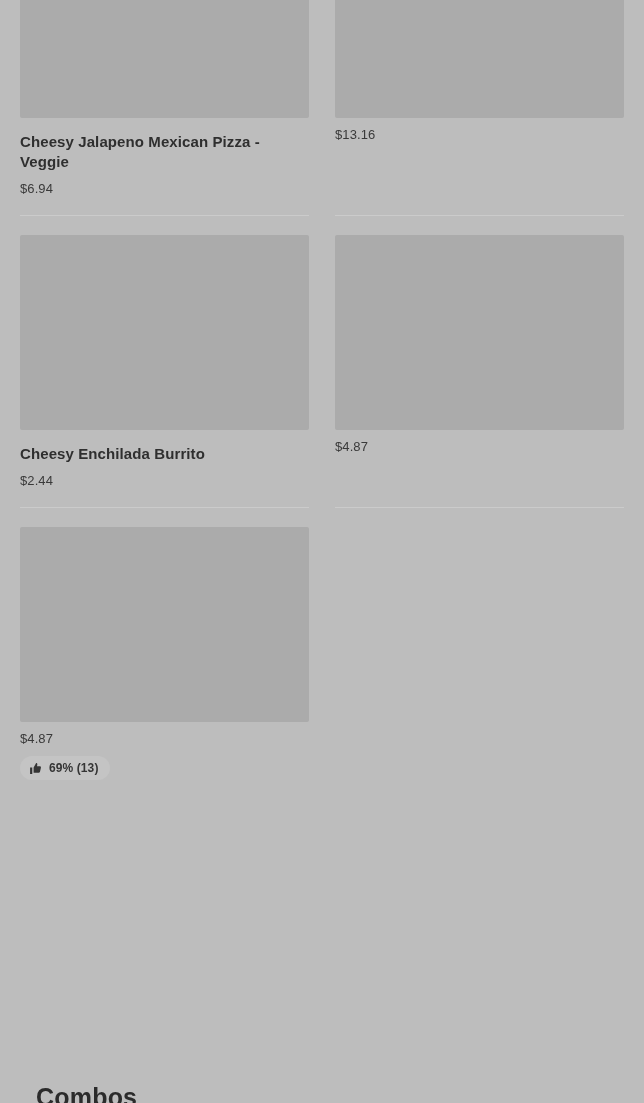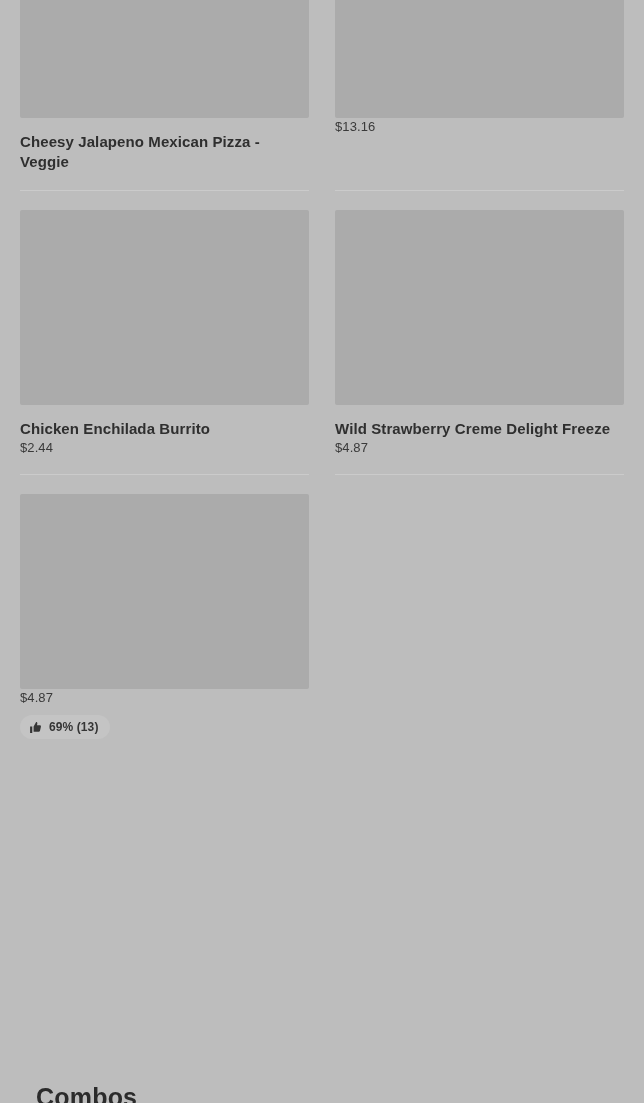--- a/index.html
+++ b/index.html
@@ -55,21 +55,21 @@
   .product-title {
     margin-top: 14px;
     font-size: 15px;
     line-height: 20px;
     font-weight: 700;
     color: #2f2f2f;
     letter-spacing: .1px;
   }
 
   .product-price {
-    margin-top: 1px;
+    margin-top: 9px;
     font-size: 13px;
     line-height: 16px;
     font-weight: 400;
     color: #3a3a3a;
     letter-spacing: .1px;
   }
 
   
   .rating-badge {
     margin-top: 9px;
@@ -122,41 +122,41 @@
 </head>
 <body>
 
 <div class="menu-page">
 
   <div class="product-grid">
 
     <div class="product-card">
       <div class="product-thumb"></div>
       <div class="product-title">Cheesy Jalapeno Mexican Pizza - Veggie</div>
+      <div class="product-price">$6.94</div>
       <div class="card-divider"></div>
     </div>
 
     <div class="product-card">
       <div class="product-thumb"></div>
       <div class="product-price">$13.16</div>
       <div class="card-divider"></div>
     </div>
 
     <div class="product-card">
       <div class="product-thumb"></div>
-      <div class="product-title">Chicken Enchilada Burrito</div>
+      <div class="product-title">Cheesy Enchilada Burrito</div>
       <div class="product-price">$2.44</div>
       <div class="card-divider"></div>
     </div>
 
 
 
     <div class="product-card">
       <div class="product-thumb"></div>
-      <div class="product-title">Wild Strawberry Creme Delight Freeze</div>
       <div class="product-price">$4.87</div>
       <div class="card-divider"></div>
     </div>
 
     <div class="product-card">
       <div class="product-thumb"></div>
       <div class="product-price">$4.87</div>
       <div class="rating-badge">
         <span class="thumb-up-icon">
           <svg viewBox="0 0 24 24" width="13" height="13" aria-hidden="true">

